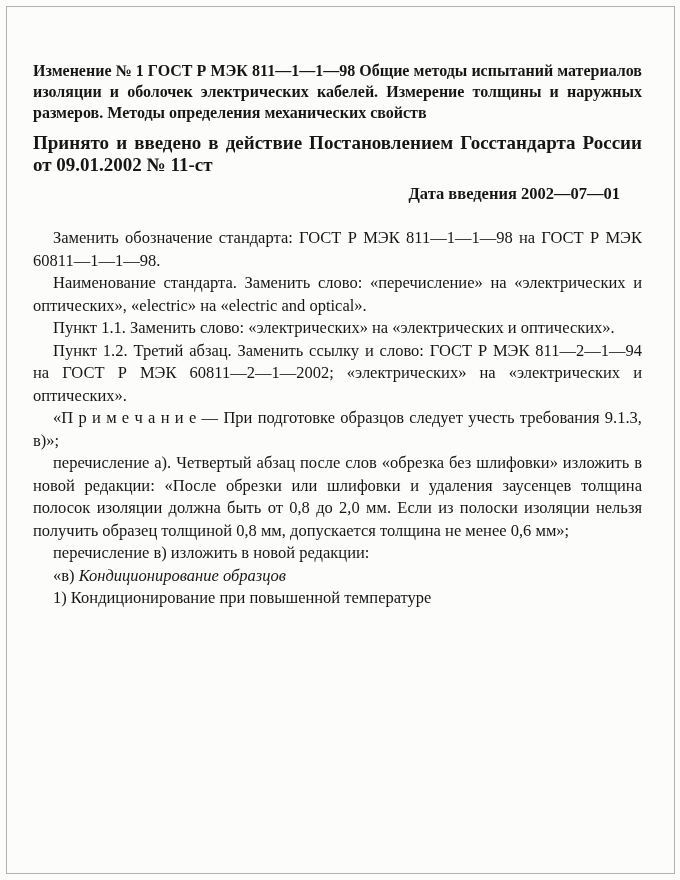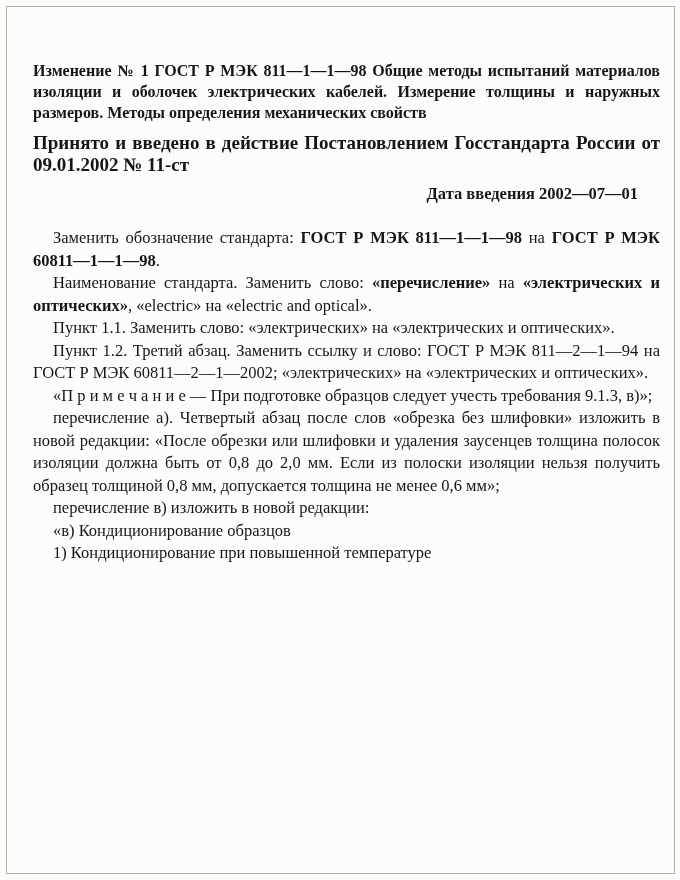--- a/index.html
+++ b/index.html
@@ -25,21 +25,21 @@
     left: 6px;
     top: 6px;
     right: 5px;
     bottom: 6px;
     border: 1px solid #b3b1ac;
     pointer-events: none;
   }
   .content {
     position: absolute;
     left: 33px;
-    right: 20px;
+    right: 38px;
     top: 60px;
   }
   .title {
     margin: 0;
     font-weight: bold;
     font-size: 16px;
     line-height: 21px;
     text-align: justify;
   }
   .adoption {
@@ -59,22 +59,22 @@
   .doc-body {
     margin-top: 22px;
   }
   .para {
     margin: 0;
     text-indent: 20px;
     text-align: justify;
     font-size: 16.5px;
     line-height: 22.5px;
   }
-  .para span.b { font-weight: bold; }
-  .para span.i { }
+  .para span.b { font-weight: normal; }
+  .para span.i { font-style: italic; }
 </style>
 </head>
 <body>
 
 <div class="page">
   <div class="page-frame"></div>
   <div class="content">
     <p class="title">Изменение № 1 ГОСТ Р МЭК 811—1—1—98 Общие методы испытаний материалов изоляции и оболочек электрических кабелей. Измерение толщины и наружных размеров. Методы определения механических свойств</p>
     <p class="adoption">Принято и введено в действие Постановлением Госстандарта России от 09.01.2002 № 11-ст</p>
     <p class="date-line">Дата введения 2002—07—01</p>

